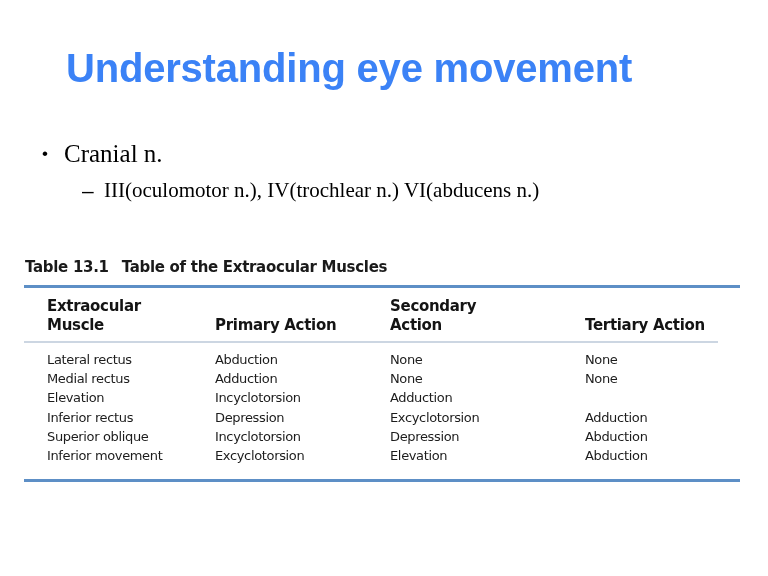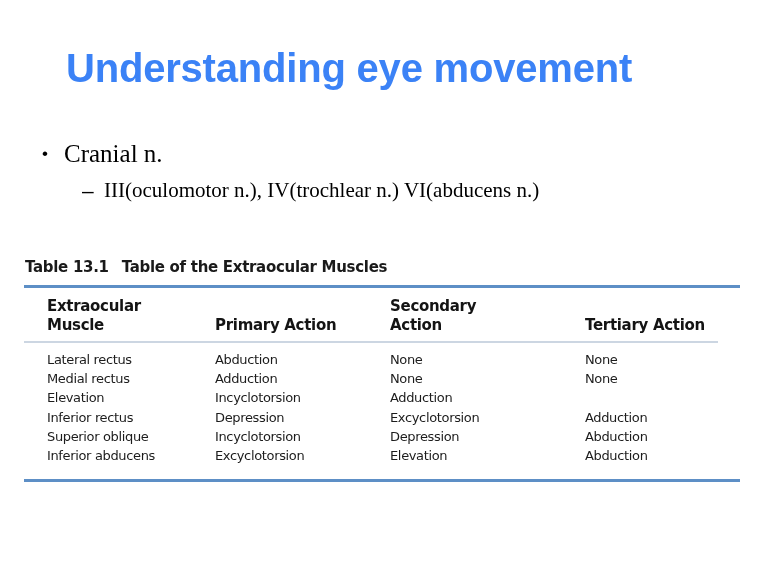--- a/index.html
+++ b/index.html
@@ -210,21 +210,21 @@
     </div>
 
     <div class="grid">
       <div class="cell">Superior oblique</div>
       <div class="cell">Incyclotorsion</div>
       <div class="cell">Depression</div>
       <div class="cell">Abduction</div>
     </div>
 
     <div class="grid">
-      <div class="cell">Inferior abducens</div>
+      <div class="cell">Inferior movement</div>
       <div class="cell">Excyclotorsion</div>
       <div class="cell">Elevation</div>
       <div class="cell">Abduction</div>
     </div>
 
   </div>
 
   <div class="rule-bottom"></div>
 
 </div>

